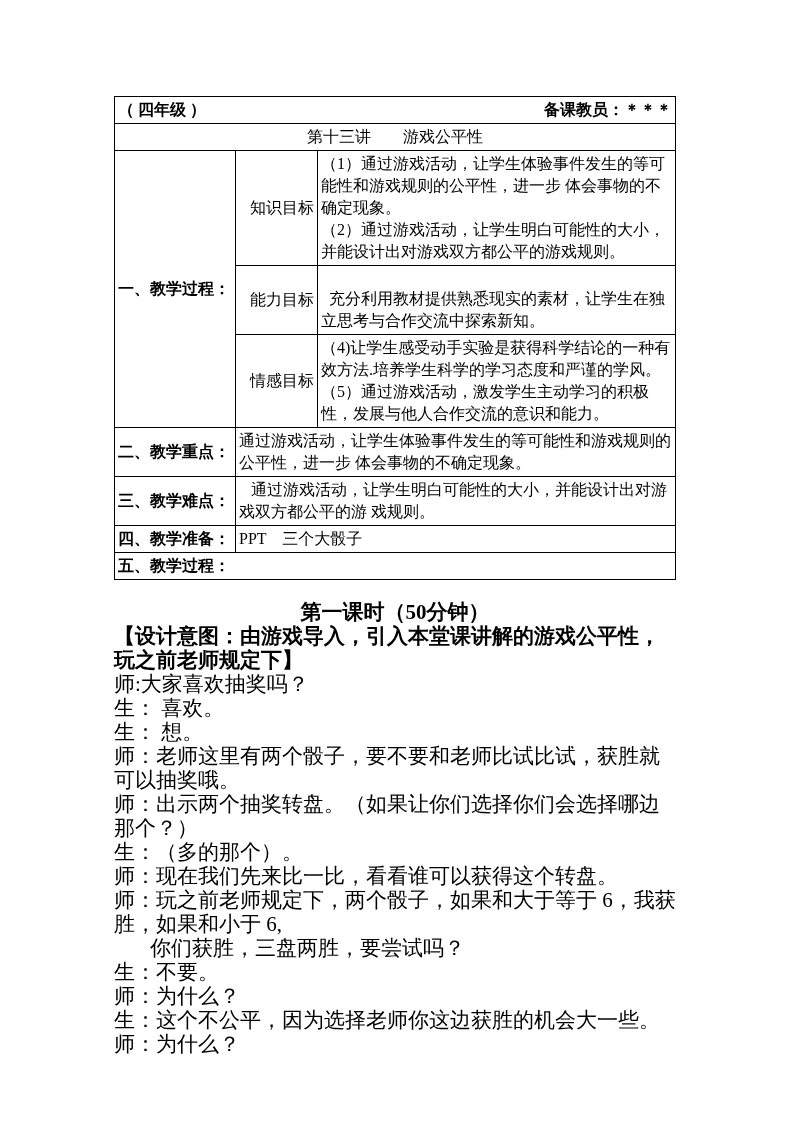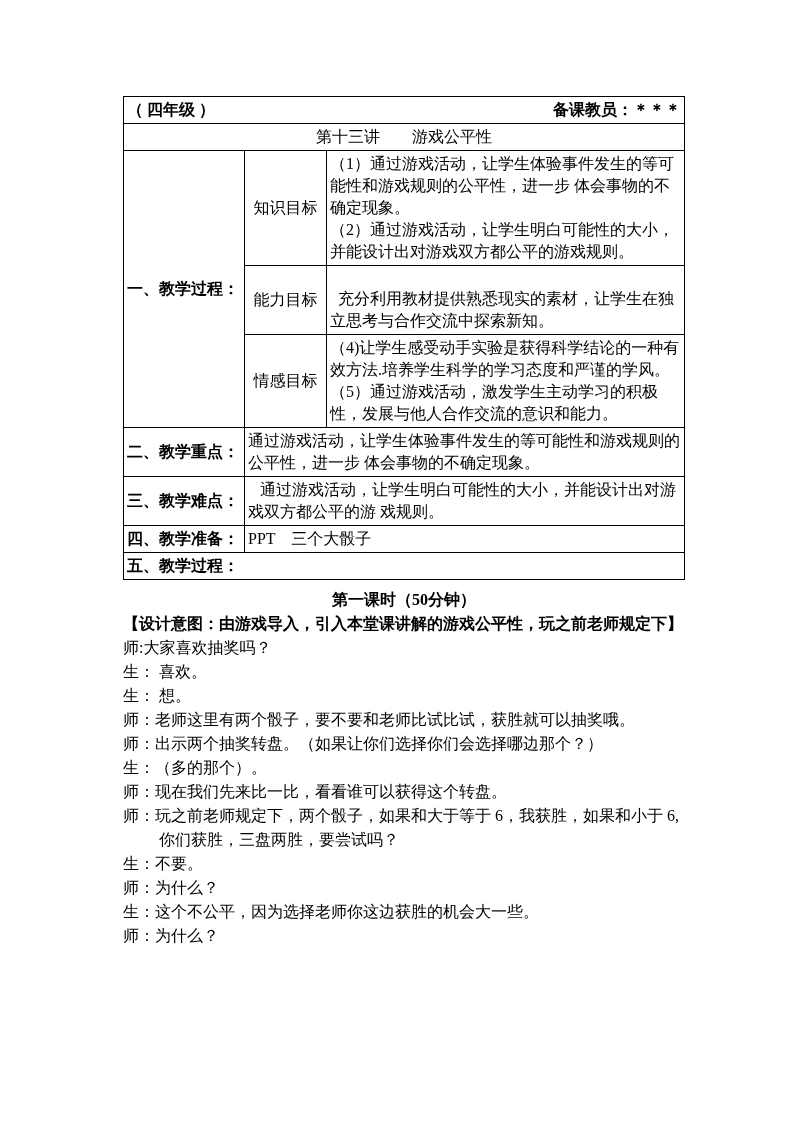--- a/index.html
+++ b/index.html
@@ -7,46 +7,46 @@
       position: relative;
       width: 794px;
       height: 1123px;
       background: #ffffff;
       overflow: hidden;
       font-family: "Liberation Serif", "DejaVu Serif", serif;
       color: #000000;
     }
     .content {
       position: absolute;
-      left: 123px;
+      left: 114px;
       top: 96px;
       width: 562px;
     }
     table.plan {
       width: 100%;
       border-collapse: collapse;
       table-layout: fixed;
       font-size: 16px;
       line-height: 22px;
     }
     .plan td {
       border: 1px solid #000000;
       padding: 2px 3px;
       vertical-align: middle;
     }
     .header-cell { font-weight: bold; }
     .header-flex { display: flex; justify-content: space-between; }
     .title-cell { text-align: center; font-weight: normal; }
     .label-cell { font-weight: bold; white-space: nowrap; }
-    .sub-cell { text-align: center; }
+    .sub-cell { text-align: right; }
     .ind-half { text-indent: 8px; margin-top: 20px; }
     .ind-1 { text-indent: 12px; }
     .process {
-      margin-top: 8px;
-      font-size: 16px;
+      margin-top: 20px;
+      font-size: 21px;
       line-height: 24px;
     }
     .session-title { text-align: center; font-weight: bold; }
     .bold { font-weight: bold; }
     .cont { padding-left: 36px; }
   </style>
 </head>
 <body>
 
 <div class="sheet">

